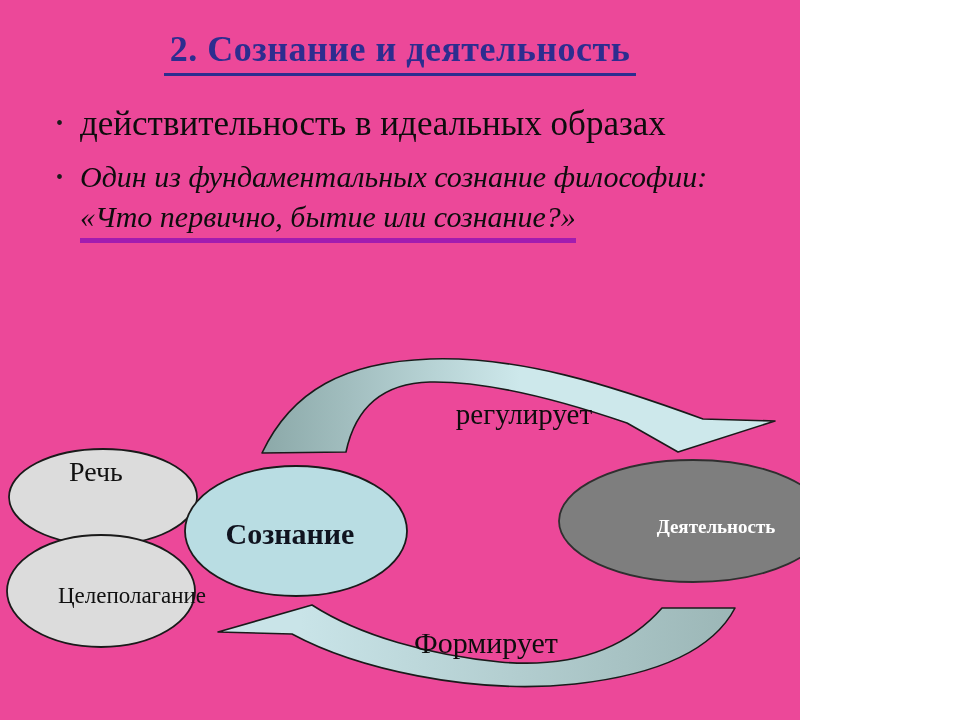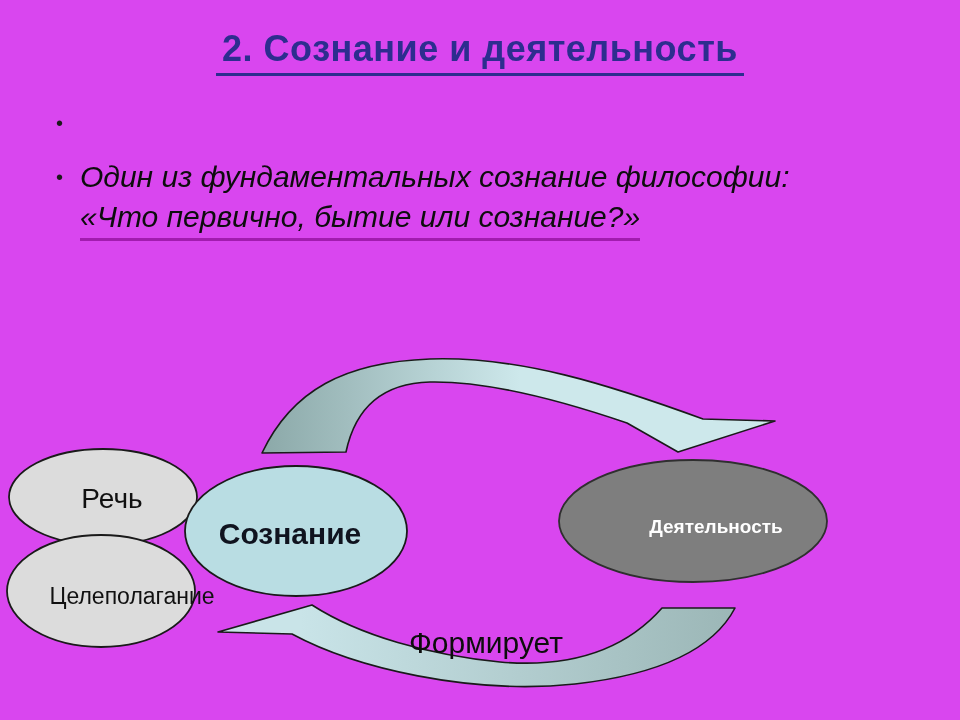--- a/index.html
+++ b/index.html
@@ -1,20 +1,20 @@
 <!DOCTYPE html>
 <html><head>
 <meta charset="utf-8">
 <style>
   html,body{margin:0;padding:0;background:#ffffff;}
   .slide{
     position:relative;
-    width:960px;height:720px;
-    background:#d946ef;
-    font-family:Liberation Sans, sans-serif;
+    width:800px;height:720px;
+    background:#ec4899;
+    font-family:Liberation Serif, serif;
     overflow:hidden;
   }
   
   .title-wrap{
     position:absolute;top:28px;left:0;width:100%;
     text-align:center;
   }
   .title{
     display:inline-block;
     font-size:36px;font-weight:bold;
@@ -31,50 +31,51 @@
     font-size:20px;color:#1a1a1a;
   }
   .b1 .marker{line-height:47px;}
   .b2 .marker{line-height:40px;}
   .b1-text{font-size:35px;line-height:47px;}
   .term{color:#2d2d8f;font-weight:bold;}
   .b2{margin-top:10px;}
   .b2-text{font-size:30px;line-height:40px;font-style:italic;}
   .quote-underline{
     display:inline-block;
-    border-bottom:3px solid #a21caf;
+    border-bottom:5px solid #a21caf;
     padding-bottom:1px;
   }
   
   .diagram-svg{position:absolute;left:0;top:0;width:960px;height:720px;}
   .node-label{
     position:absolute;transform:translate(-50%,-50%);
     white-space:nowrap;color:#111;
   }
   .lbl-soznanie{left:290px;top:534px;font-size:30px;font-weight:bold;color:#10131f;}
-  .lbl-rech{left:96px;top:499px;font-size:28px;margin-left:16px;}
+  .lbl-rech{left:96px;top:472px;font-size:28px;}
   .lbl-tsele{left:132px;top:596px;font-size:23px;}
   .lbl-deyat{left:716px;top:527px;font-size:19px;font-weight:bold;color:#ffffff;}
   .lbl-reguliruet{left:524px;top:414px;font-size:29px;color:#0d0d0d;}
   .lbl-formiruet{left:486px;top:643px;font-size:30px;color:#0d0d0d;}
 </style>
 </head>
 <body>
 
 <div class="slide">
 
   <div class="title-wrap">
     <span class="title">2. Сознание и деятельность</span>
   </div>
 
   <div class="bullets">
 
     <div class="bullet-row b1">
       <span class="marker">•</span>
       <div class="b1-text">
+        <div>действительность в идеальных образах</div>
       </div>
     </div>
 
     <div class="bullet-row b2">
       <span class="marker">•</span>
       <div class="b2-text">
         <div>Один из фундаментальных сознание философии:</div>
         <div><span class="quote-underline">«Что первично, бытие или сознание?»</span></div>
       </div>
     </div>
@@ -111,15 +112,16 @@
     <ellipse cx="103" cy="497" rx="94" ry="48" stroke="#1a1a1a" stroke-width="1.8" fill="#dcdcdc"></ellipse>
     <ellipse cx="101" cy="591" rx="94" ry="56" stroke="#1a1a1a" stroke-width="1.8" fill="#dcdcdc"></ellipse>
     <ellipse cx="296" cy="531" rx="111" ry="65" stroke="#1a1a1a" stroke-width="1.8" fill="#b9dde3"></ellipse>
     <ellipse cx="693" cy="521" rx="134" ry="61" stroke="#2f2f2f" stroke-width="1.8" fill="#7e7e7e"></ellipse>
   </svg>
 
   <div class="node-label lbl-rech">Речь</div>
   <div class="node-label lbl-tsele">Целеполагание</div>
   <div class="node-label lbl-soznanie">Сознание</div>
   <div class="node-label lbl-deyat">Деятельность</div>
+  <div class="node-label lbl-reguliruet">регулирует</div>
   <div class="node-label lbl-formiruet">Формирует</div>
 
 </div>
 
 </body></html>

